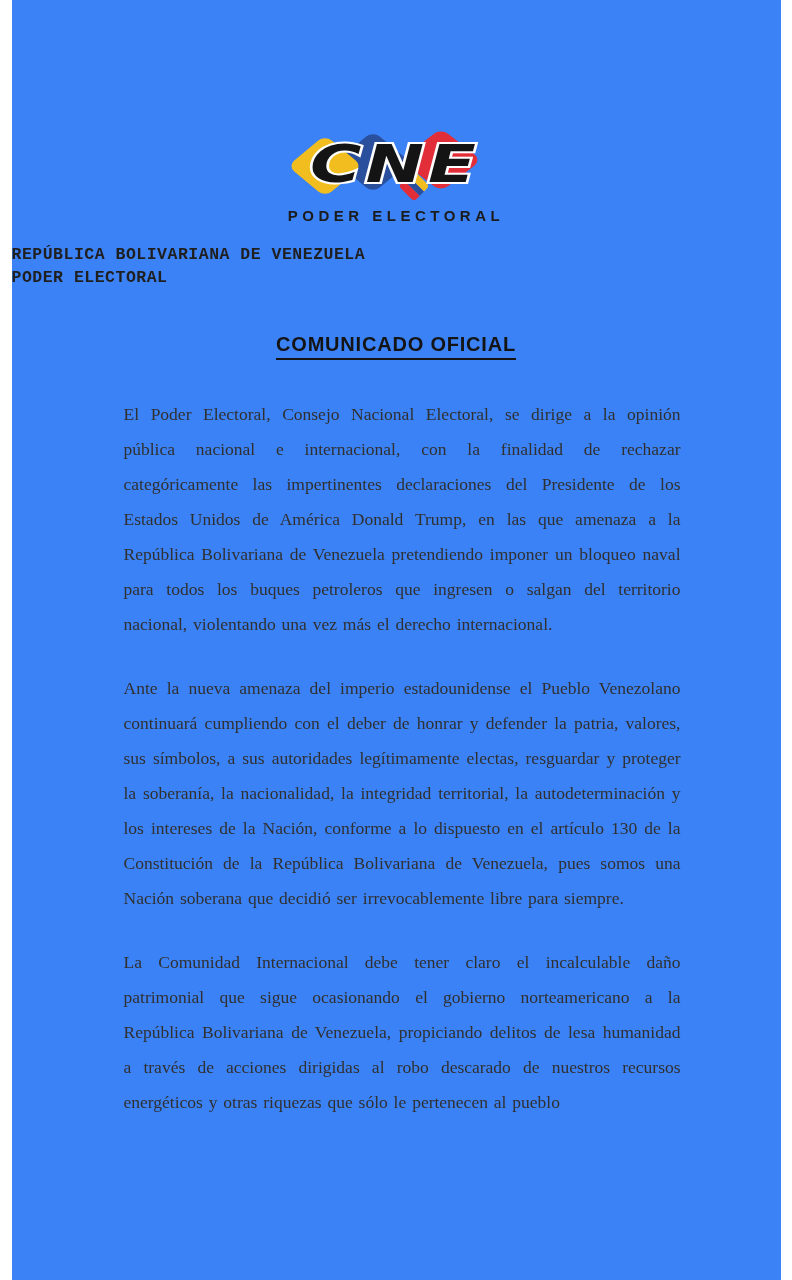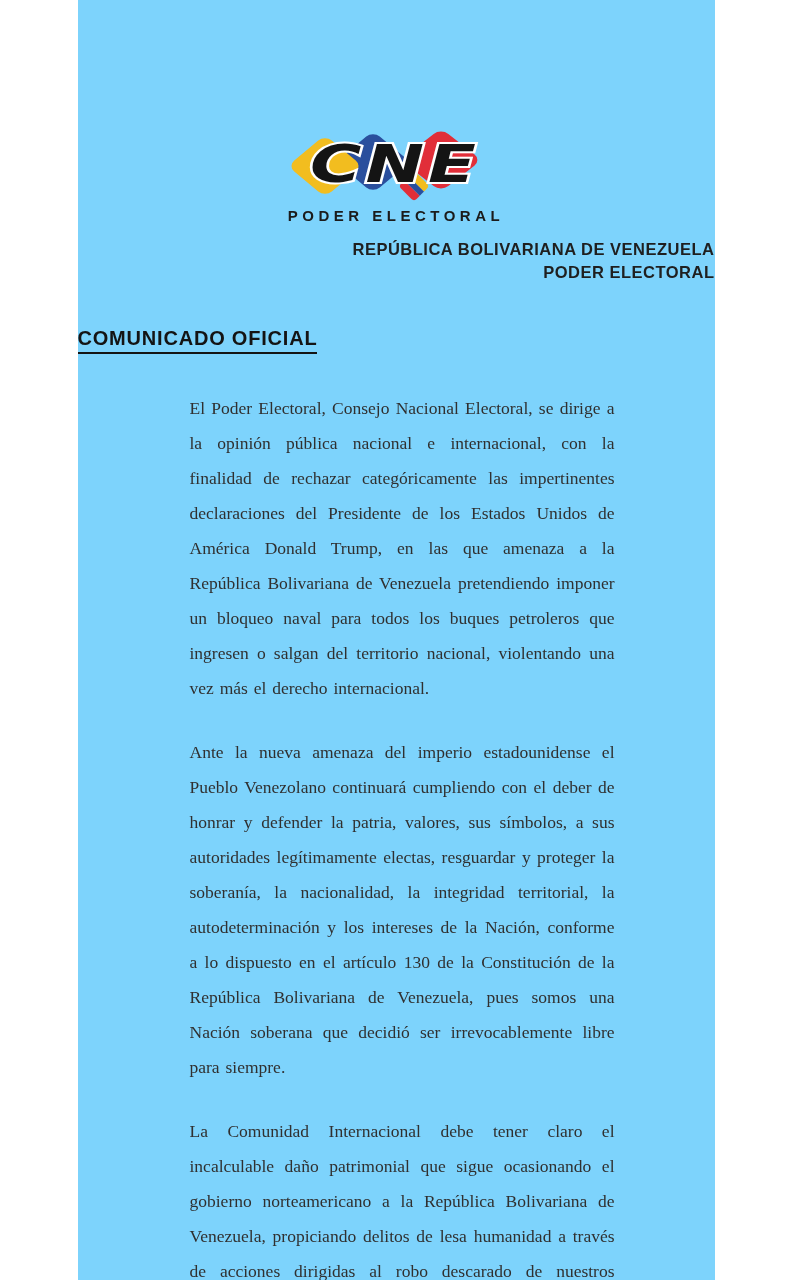--- a/index.html
+++ b/index.html
@@ -1,22 +1,22 @@
 <!DOCTYPE html>
 <html><head>
 <meta charset="utf-8">
 <style>
   * { margin: 0; padding: 0; box-sizing: border-box; }
   html, body { background: #ffffff; }
   .page {
     position: relative;
-    width: 637px;
+    width: 769px;
     height: 1280px;
     margin: 0 auto;
-    background: #7dd3fc;
+    background: #3b82f6;
     font-family: "Liberation Sans", sans-serif;
     overflow: hidden;
   }
   .logo-wrap {
     padding-top: 126px;
     text-align: center;
   }
   .cne-svg {
     display: block;
     margin: 0 auto;
@@ -26,30 +26,32 @@
   .logo-sub {
     display: inline-block;
     margin-top: 3px;
     font-weight: bold;
     font-size: 15px;
     letter-spacing: 4.5px;
     color: #1b1b1b;
     transform: scaleY(0.92);
   }
   .doc-header {
-    margin-top: 13px;
-    text-align: right;
+    margin-top: 19px;
+    text-align: left;
     font-weight: bold;
     font-size: 16.5px;
     line-height: 22.5px;
     letter-spacing: 0.5px;
     color: #1f1f1f;
+    font-family: Liberation Mono, monospace;
   }
   .doc-title {
     margin-top: 44px;
+    text-align: center;
   }
   .doc-title span {
     display: inline-block;
     font-weight: bold;
     font-size: 20px;
     letter-spacing: 0.8px;
     color: #141414;
     border-bottom: 2.5px solid #141414;
     padding-bottom: 2px;
   }

